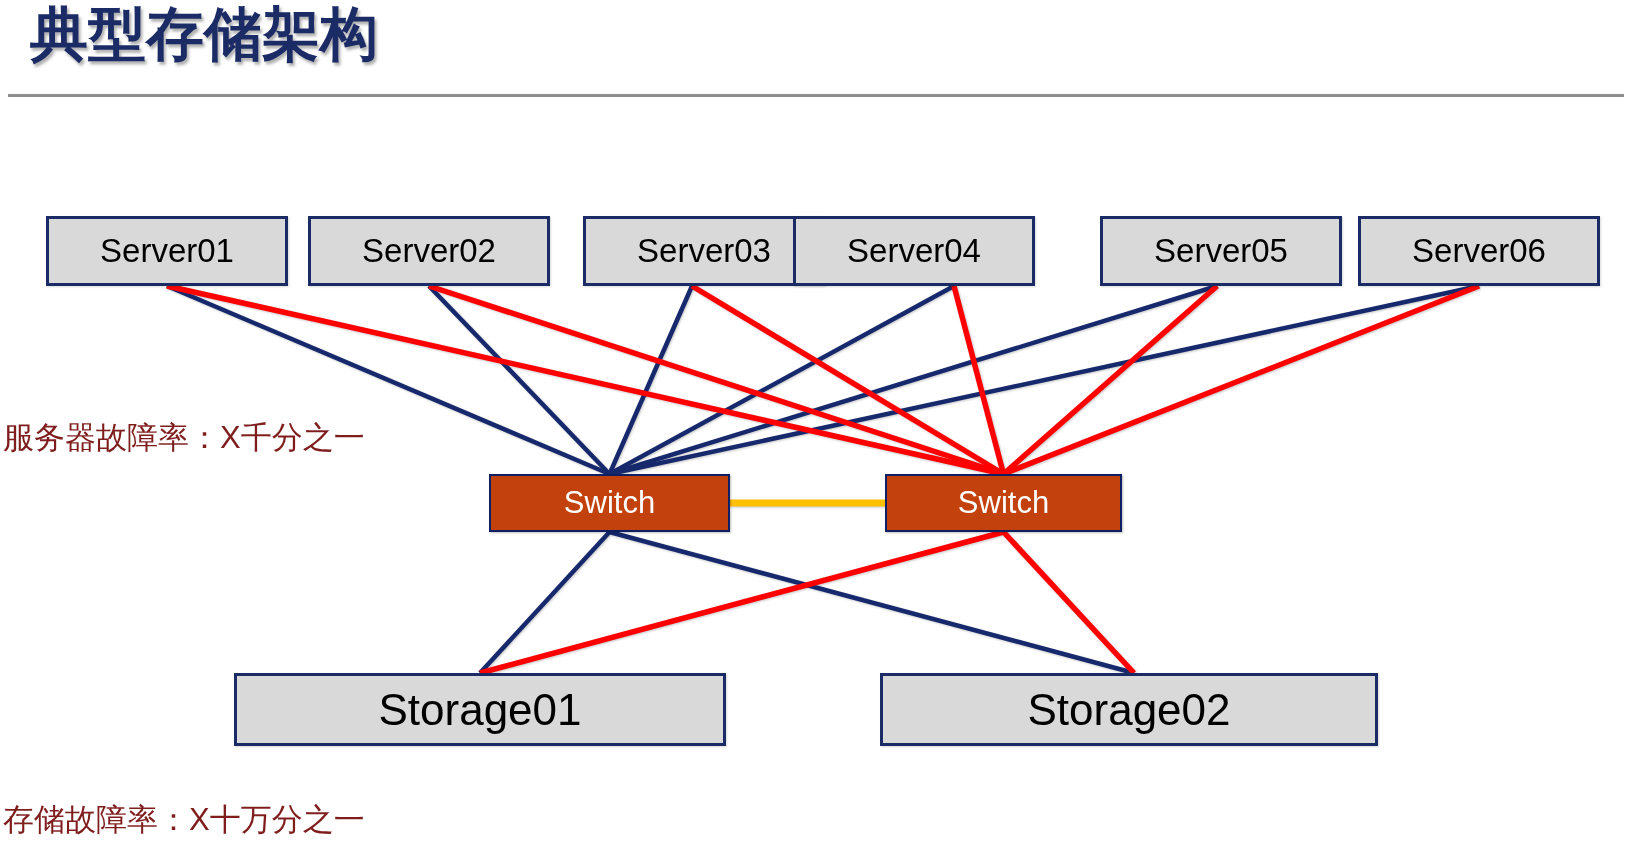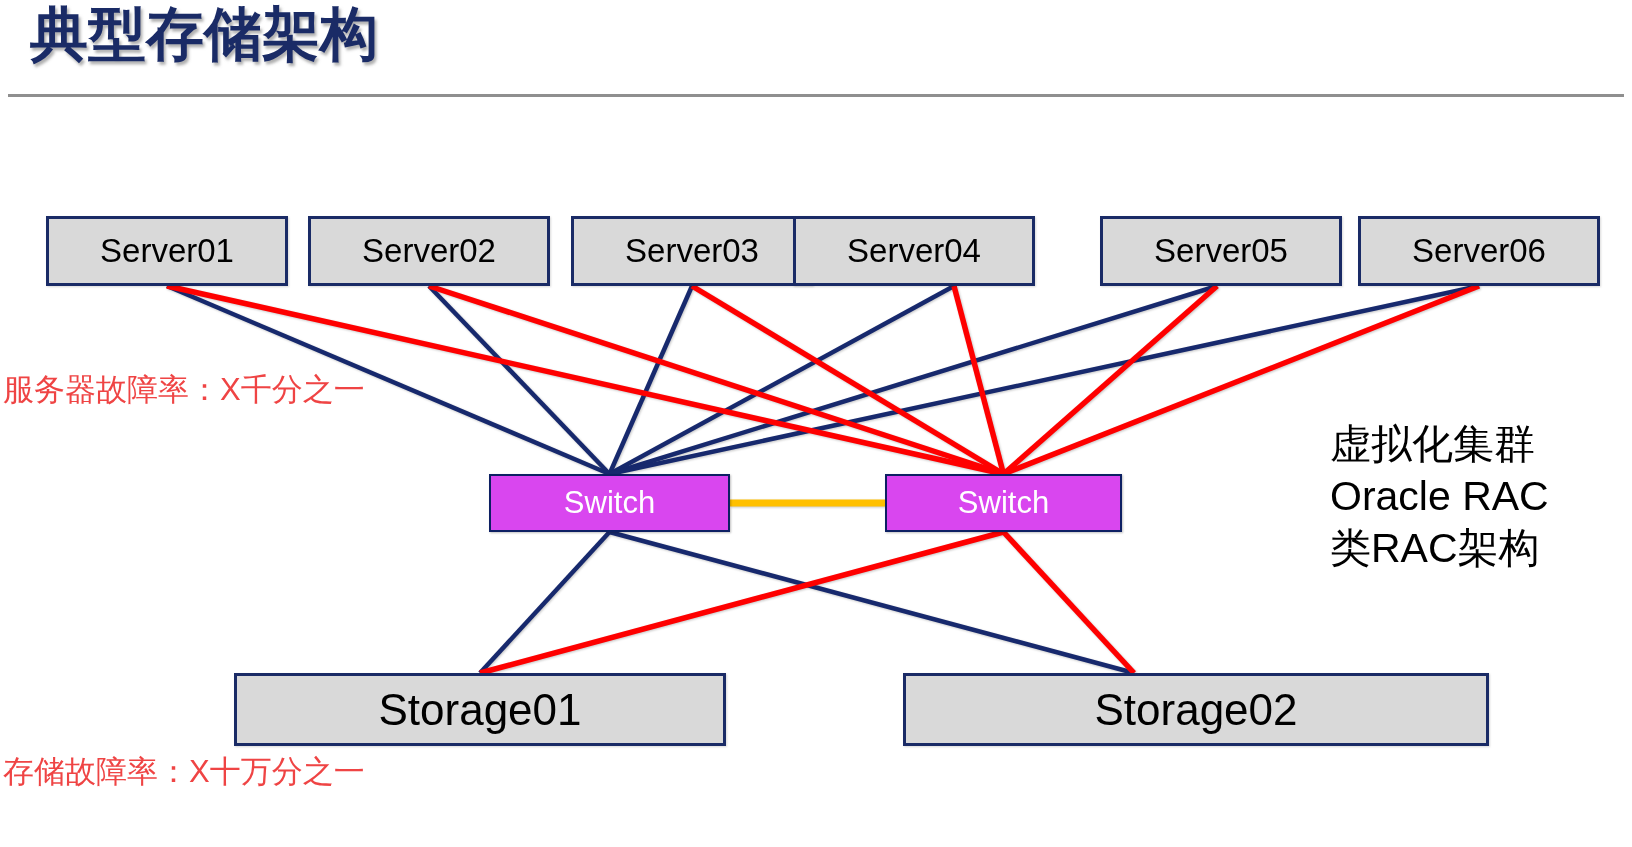--- a/index.html
+++ b/index.html
@@ -37,46 +37,47 @@
     z-index:2;
     white-space:nowrap;
   }
   .server{
     top:216px; width:242px; height:70px;
     background:#d9d9d9;
     border:3px solid #1a2b66;
     color:#000; font-size:33px;
     box-shadow:1px 1px 2px rgba(0,0,0,.15);
   }
-  #server1{left:46px}#server2{left:308px}#server3{left:571px}
+  #server1{left:46px}#server2{left:308px}#server3{left:583px}
   #server4{left:793px}#server5{left:1100px}#server6{left:1358px}
   .switch{
     top:474px; height:58px;
-    background:#d946ef;
+    background:#c2410c;
     border:2px solid #0d2063;
     color:#fff; font-size:31px;
     box-shadow:1px 1px 2px rgba(0,0,0,.25);
   }
   #switch1{left:489px;width:241px}
   #switch2{left:885px;width:237px}
   .storage{
     top:673px; width:492px; height:73px;
     background:#d9d9d9;
     border:3px solid #1a2b66;
     color:#000; font-size:44px;
     box-shadow:1px 1px 2px rgba(0,0,0,.15);
   }
   #storage1{left:234px}
-  #storage2{left:903px;width:586px}
+  #storage2{left:880px;width:498px}
   .side-label{
     position:absolute;
-    color:#ef4444;
+    color:#7f1d1d;
     font-size:31px;
     white-space:nowrap;
     z-index:2;
+    margin-top:48px;
   }
   #server-rate-label{left:3px; top:369px;}
   #storage-rate-label{left:3px; top:751px;}
   .right-note{
     position:absolute;
     left:1330px; top:418px;
     font-size:41px;
     line-height:52px;
     color:#000;
     z-index:2;
@@ -140,19 +141,14 @@
   <div class="node storage" id="storage1">
     <span>Storage01</span>
   </div>
   <div class="node storage" id="storage2">
     <span>Storage02</span>
   </div>
 
   <div class="side-label" id="server-rate-label">服务器故障率：X千分之一</div>
   <div class="side-label" id="storage-rate-label">存储故障率：X十万分之一</div>
 
-  <div class="right-note">
-    <div>虚拟化集群</div>
-    <div>Oracle RAC</div>
-    <div>类RAC架构</div>
-  </div>
 
 </div>
 
 </body></html>

